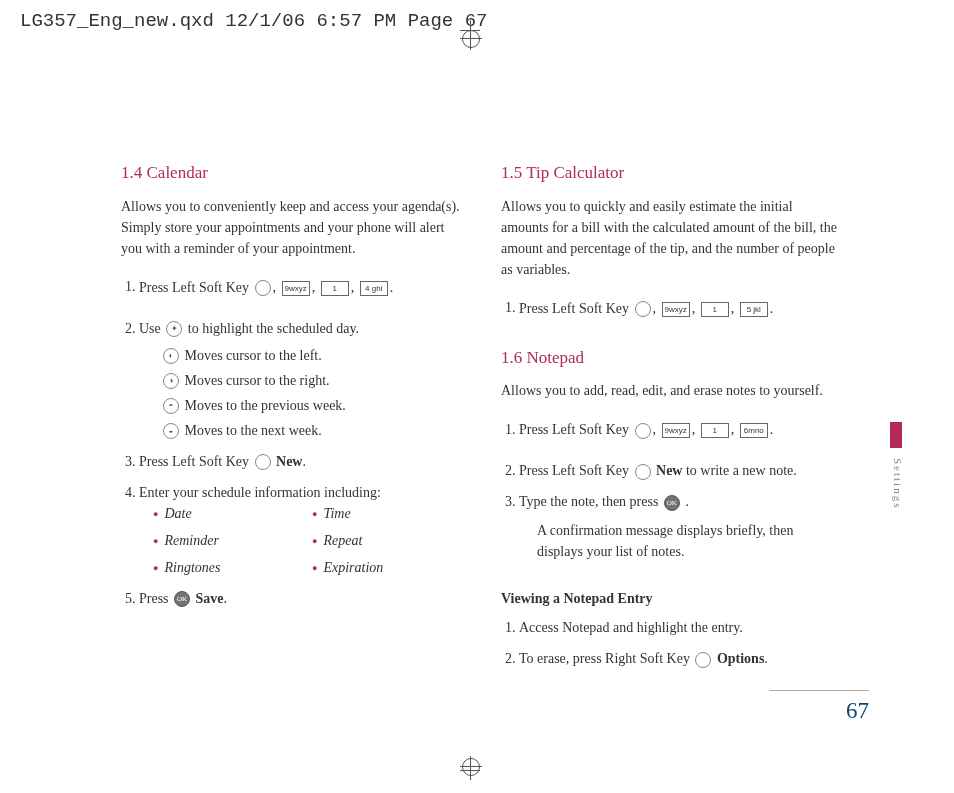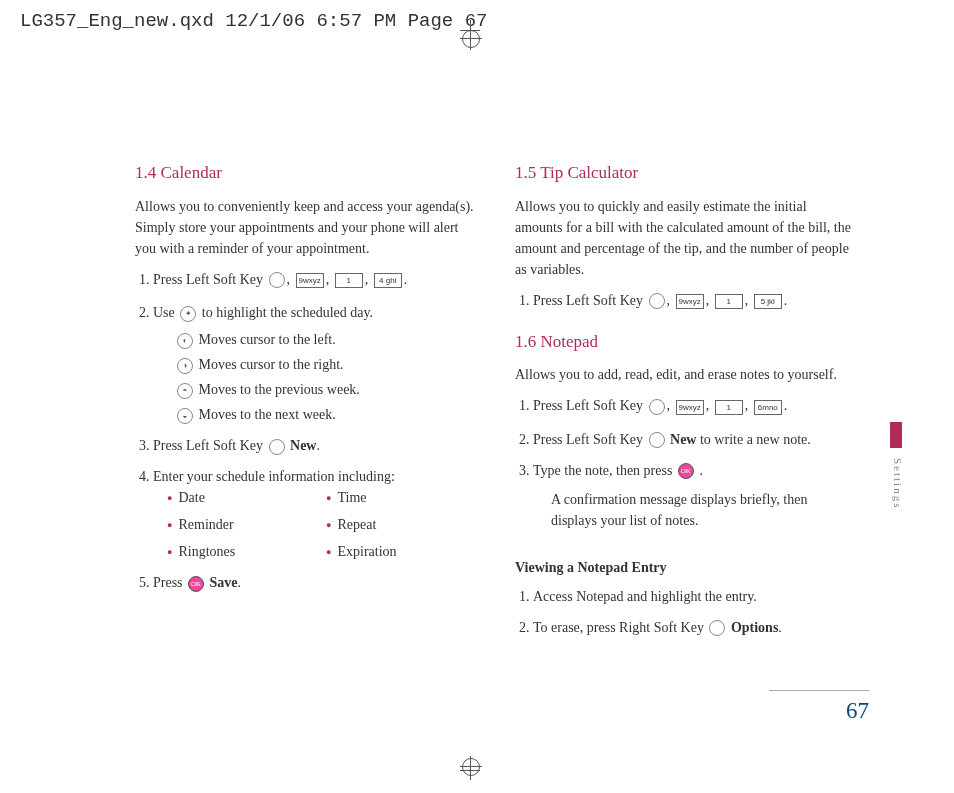--- a/index.html
+++ b/index.html
@@ -37,21 +37,21 @@
   .cm-bottom { top: 760px; left: 460px; }
   .registration { position: absolute; width: 16px; height:16px; border:1px solid #555; border-radius:50%; }
   .registration::before { content:""; position:absolute; width:22px; height:1px; background:#555; top:7px; left:-3px;}
   .registration::after { content:""; position:absolute; width:1px; height:22px; background:#555; top:-3px; left:7px;}
   .reg-top { top: 30px; left: 462px; }
   .reg-bottom { top: 758px; left: 462px; }
 
   .page {
     position: absolute;
     top: 160px;
-    left: 135px;
+    left: 121px;
     width: 720px;
     display: flex;
     gap: 40px;
   }
   .col {
     flex: 1;
     line-height: 1.5;
   }
   h2 {
     font-weight: normal;
@@ -67,42 +67,43 @@
     width: 14px; height: 14px;
     border: 1px solid #888;
     border-radius: 50%;
     vertical-align: middle;
     font-size: 8px;
     text-align: center;
     line-height: 14px;
     color: #555;
     margin: 0 2px;
   }
-  .key-circle.filled { background: #ec4899; color: #fff; border-color:#555; font-size:7px;text-align:center;}
+  .key-circle.filled { background: #737373; color: #fff; border-color:#555; font-size:7px;text-align:center;}
   .key-rect {
     display: inline-block;
     min-width: 22px;
     height: 13px;
     border: 1px solid #666;
     font-size: 8px;
     text-align: center;
     line-height: 13px;
     vertical-align: middle;
-    margin: 4px 2px;
+    margin: 12px 2px;
     padding: 0 2px;
     font-family: Arial, sans-serif;
   }
   .nav-rows { margin: 6px 0 10px 22px; }
   .nav-rows div { margin-bottom: 4px; }
   .bullet-grid {
     display: grid;
     grid-template-columns: 1fr 1fr;
     gap: 6px 10px;
     margin-left: 14px;
     margin-bottom: 10px;
+    font-style: italic;
   }
   .bullet-grid div::before {
     content: "●";
     color: #b02a5b;
     font-size: 9px;
     margin-right: 6px;
     vertical-align: 1px;
   }
   .subhead { font-weight: bold; margin: 26px 0 8px 0; }
   .side-tab {

